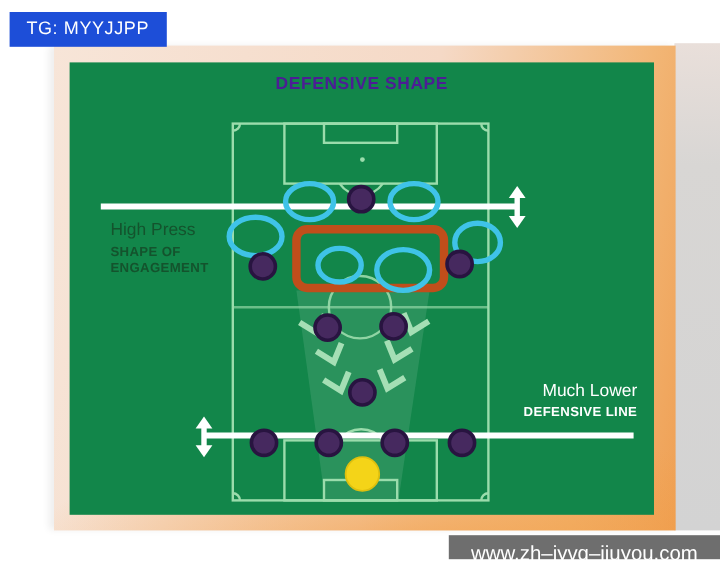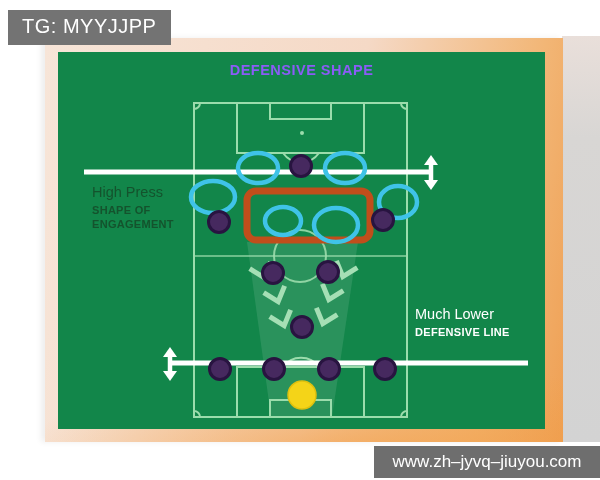--- a/index.html
+++ b/index.html
@@ -18,32 +18,32 @@
       linear-gradient(100deg,#f7e5d8 0%,#f5d9c6 55%,#f2b676 85%,#efa054 100%);
     box-shadow:-4px 0 6px rgba(0,0,0,0.07);
   }
   .card{
     position:absolute;left:58px;top:52px;width:487px;height:377px;
     background:#12864a;
   }
   .pitch-svg{position:absolute;left:0;top:0;width:600px;height:480px;pointer-events:none;}
   .title{
     position:absolute;left:58px;top:62px;width:487px;text-align:center;
-    color:#8b5cf6;font-weight:bold;font-size:14.5px;letter-spacing:.5px;
+    color:#4c1d95;font-weight:bold;font-size:14.5px;letter-spacing:.5px;
   }
   .hp-label{position:absolute;left:92px;top:184px;color:#14532d;}
-  .ml-label{position:absolute;left:415px;top:306px;width:116px;text-align:left;color:#ffffff;}
+  .ml-label{position:absolute;left:415px;top:318px;width:116px;text-align:right;color:#ffffff;}
   .lbl-big{font-size:14.5px;font-weight:400;margin-bottom:3px;}
   .lbl-bold{font-size:11px;font-weight:bold;line-height:14px;letter-spacing:.3px;}
   .tg-badge{
-    position:absolute;left:8px;top:10px;background:#737373;color:#ffffff;
-    font-size:20px;padding:5px 15px 7px 14px;letter-spacing:.5px;
+    position:absolute;left:8px;top:10px;background:#1d4ed8;color:#ffffff;
+    font-size:15px;padding:5px 15px 7px 14px;letter-spacing:.5px;
   }
   .watermark{
-    position:absolute;left:374px;top:446px;width:226px;height:32px;
+    position:absolute;left:374px;top:446px;width:226px;height:20px;
     background:#6e6e6e;color:#ffffff;font-size:17px;line-height:32px;text-align:center;
   }
 </style>
 </head>
 <body>
 
 <div class="page">
 
   <div class="right-gutter"></div>
 

